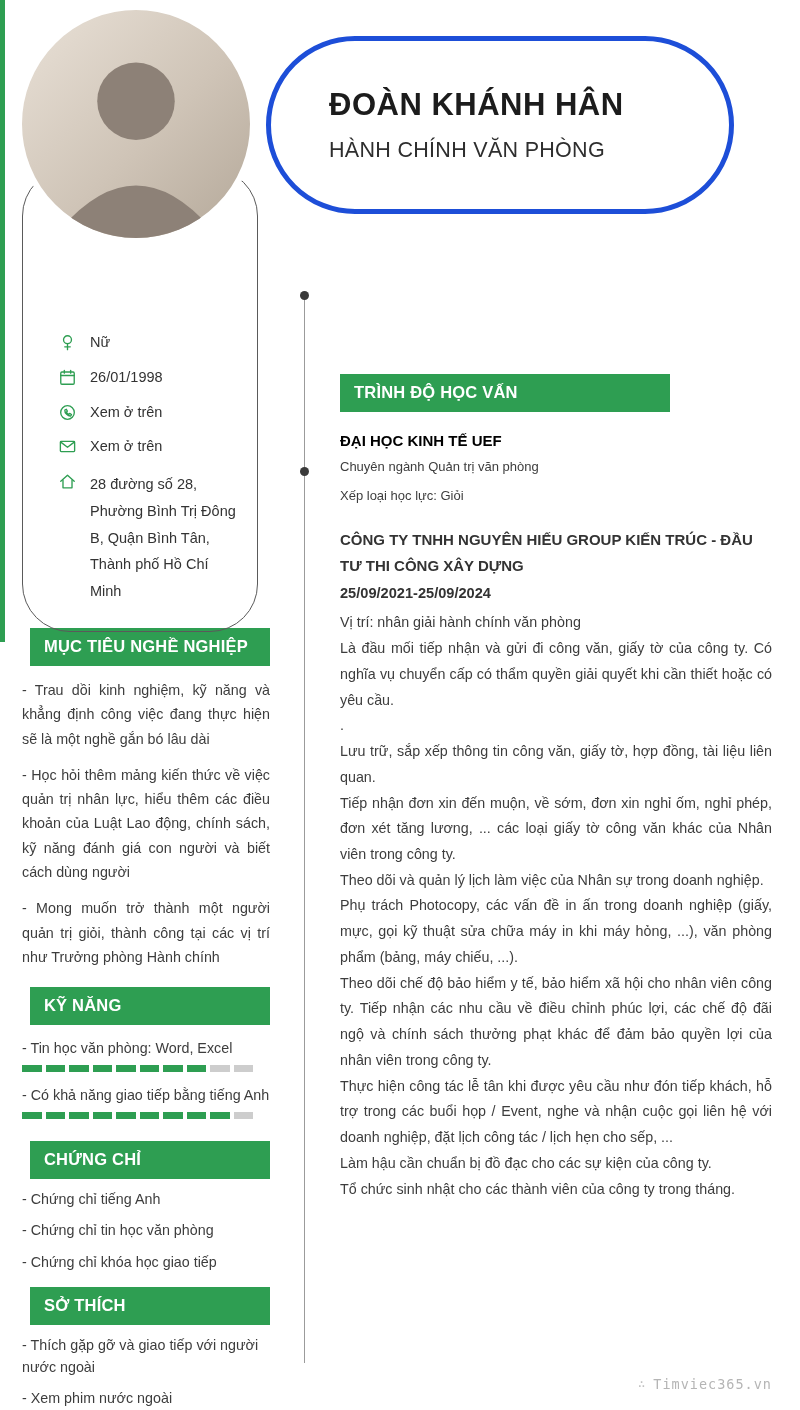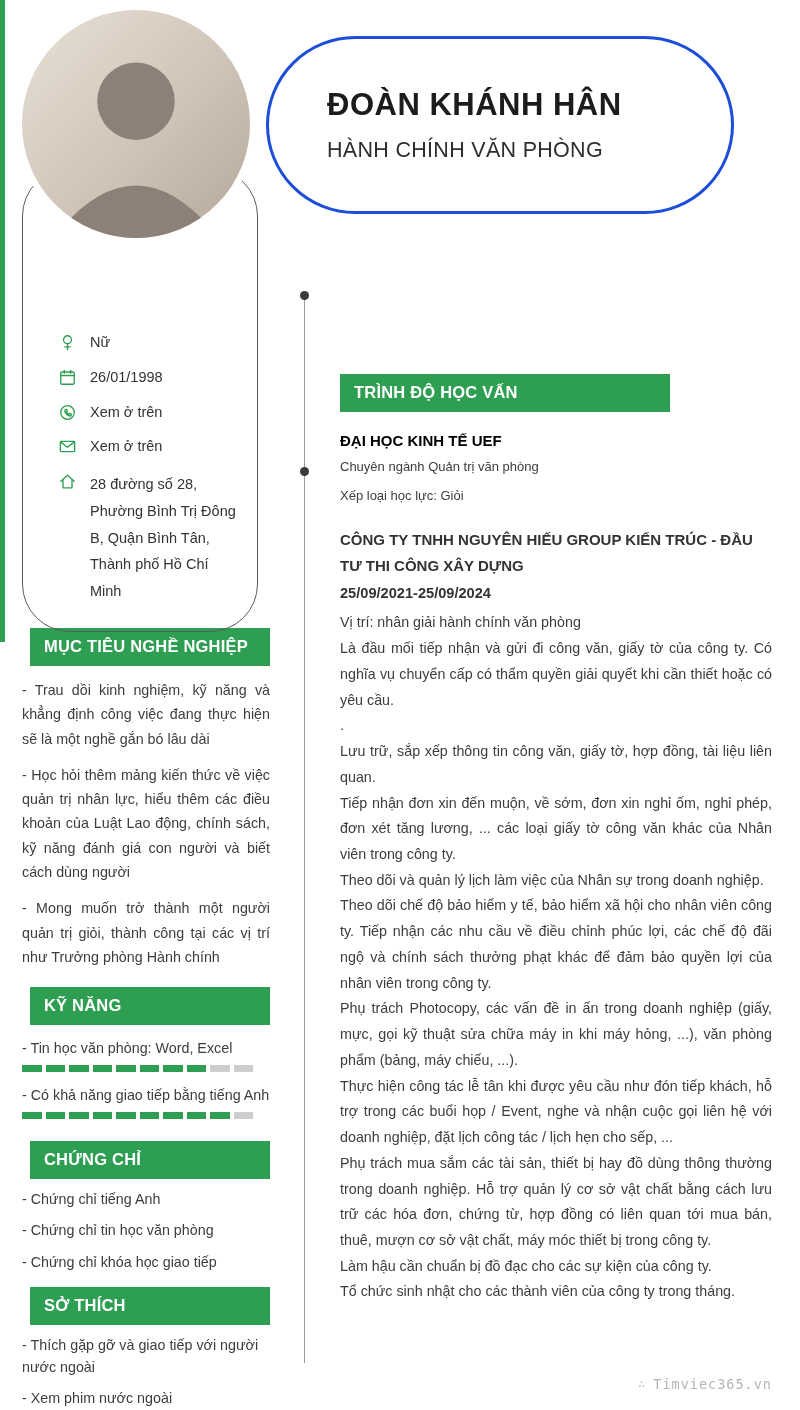--- a/index.html
+++ b/index.html
@@ -9,21 +9,21 @@
     font-family:"Liberation Sans", sans-serif; color:#3d3d3d;
   }
   .page { position:absolute; inset:0; }
 
   
   .stripe { position:absolute; left:0; top:0; width:5px; height:642px; background:var(--accent,#2e9e52); }
 
   
   .header-pill {
     position:absolute; left:266px; top:36px; width:468px; height:178px;
-    border:3px solid #1d4ed8; border-radius:92px; z-index:1;
+    border:5px solid #1d4ed8; border-radius:92px; z-index:1;
     display:flex; flex-direction:column; justify-content:center; padding-left:58px; background:#fff;
   }
   .name { font-size:31px; font-weight:bold; color:#1c1c1c; letter-spacing:.5px; }
   .job-title { font-size:21.5px; color:#2e2e2e; margin-top:15px; letter-spacing:.3px; }
 
   
   .contact-card {
     position:absolute; left:22px; top:168px; width:236px; height:464px;
     border:1px solid #5a5a5a; border-radius:48px; z-index:1; background:transparent;
   }
@@ -240,24 +240,23 @@
     <div>
       <div class="exp-company">CÔNG TY TNHH NGUYÊN HIẾU GROUP KIẾN TRÚC - ĐẦU TƯ THI CÔNG XÂY DỰNG</div>
       <div class="exp-period">25/09/2021-25/09/2024</div>
       <div class="exp-position">Vị trí: nhân giải hành chính văn phòng</div>
       <div class="exp-duties">
           <div class="duty">Là đầu mối tiếp nhận và gửi đi công văn, giấy tờ của công ty. Có nghĩa vụ chuyển cấp có thẩm quyền giải quyết khi cần thiết hoặc có yêu cầu.</div>
           <div class="duty">.</div>
           <div class="duty">Lưu trữ, sắp xếp thông tin công văn, giấy tờ, hợp đồng, tài liệu liên quan.</div>
           <div class="duty">Tiếp nhận đơn xin đến muộn, về sớm, đơn xin nghỉ ốm, nghỉ phép, đơn xét tăng lương, ... các loại giấy tờ công văn khác của Nhân viên trong công ty.</div>
           <div class="duty">Theo dõi và quản lý lịch làm việc của Nhân sự trong doanh nghiệp.</div>
+          <div class="duty">Phụ trách Photocopy, các vấn đề in ấn trong doanh nghiệp (giấy, mực, gọi kỹ thuật sửa chữa máy in khi máy hỏng, ...), văn phòng phẩm (bảng, máy chiếu, ...).</div>
           <div class="duty">Theo dõi chế độ bảo hiểm y tế, bảo hiểm xã hội cho nhân viên công ty. Tiếp nhận các nhu cầu về điều chỉnh phúc lợi, các chế độ đãi ngộ và chính sách thưởng phạt khác để đảm bảo quyền lợi của nhân viên trong công ty.</div>
-          <div class="duty">Phụ trách Photocopy, các vấn đề in ấn trong doanh nghiệp (giấy, mực, gọi kỹ thuật sửa chữa máy in khi máy hỏng, ...), văn phòng phẩm (bảng, máy chiếu, ...).</div>
           <div class="duty">Thực hiện công tác lễ tân khi được yêu cầu như đón tiếp khách, hỗ trợ trong các buổi họp / Event, nghe và nhận cuộc gọi liên hệ với doanh nghiệp, đặt lịch công tác / lịch hẹn cho sếp, ...</div>
-          <div class="duty">Phụ trách mua sắm các tài sản, thiết bị hay đồ dùng thông thường trong doanh nghiệp. Hỗ trợ quản lý cơ sở vật chất bằng cách lưu trữ các hóa đơn, chứng từ, hợp đồng có liên quan tới mua bán, thuê, mượn cơ sở vật chất, máy móc thiết bị trong công ty.</div>
           <div class="duty">Làm hậu cần chuẩn bị đồ đạc cho các sự kiện của công ty.</div>
           <div class="duty">Tổ chức sinh nhật cho các thành viên của công ty trong tháng.</div>
         </div>
     </div>
 
   </div>
 
   <div class="watermark">
     <span class="wm-icon">∴</span>
     <span>Timviec365.vn</span>

